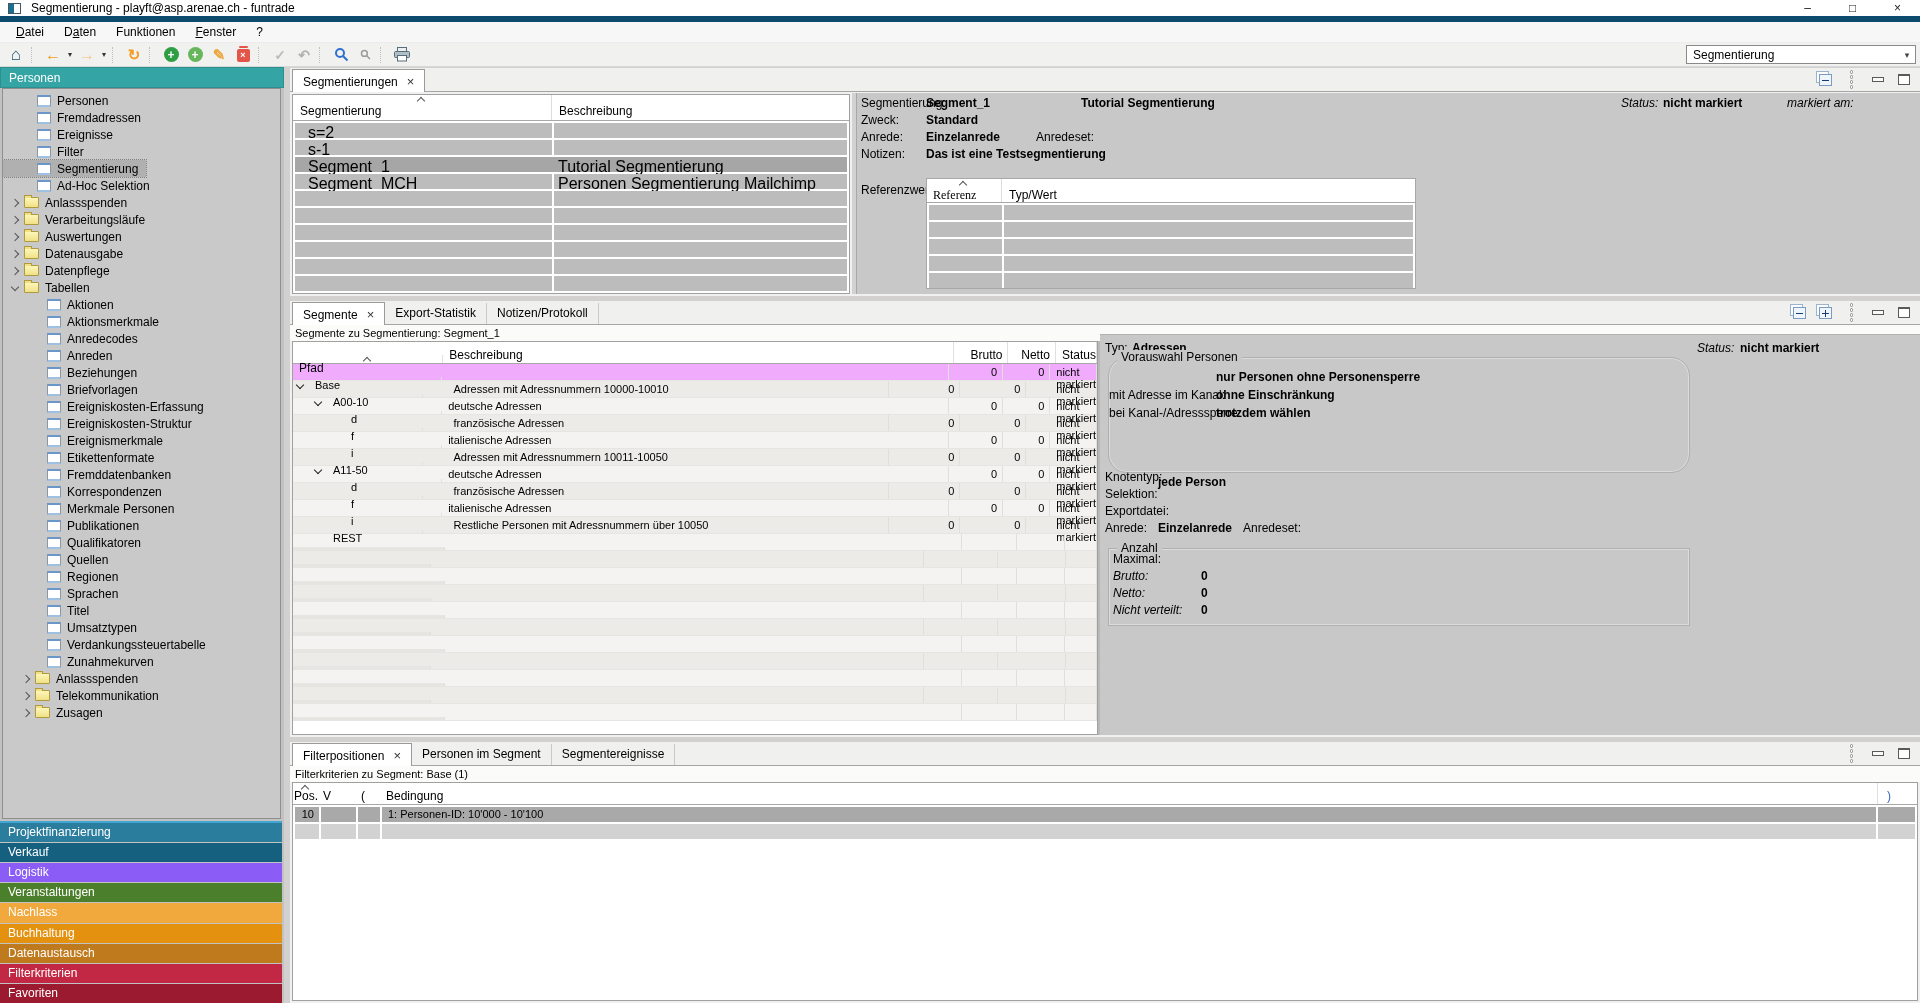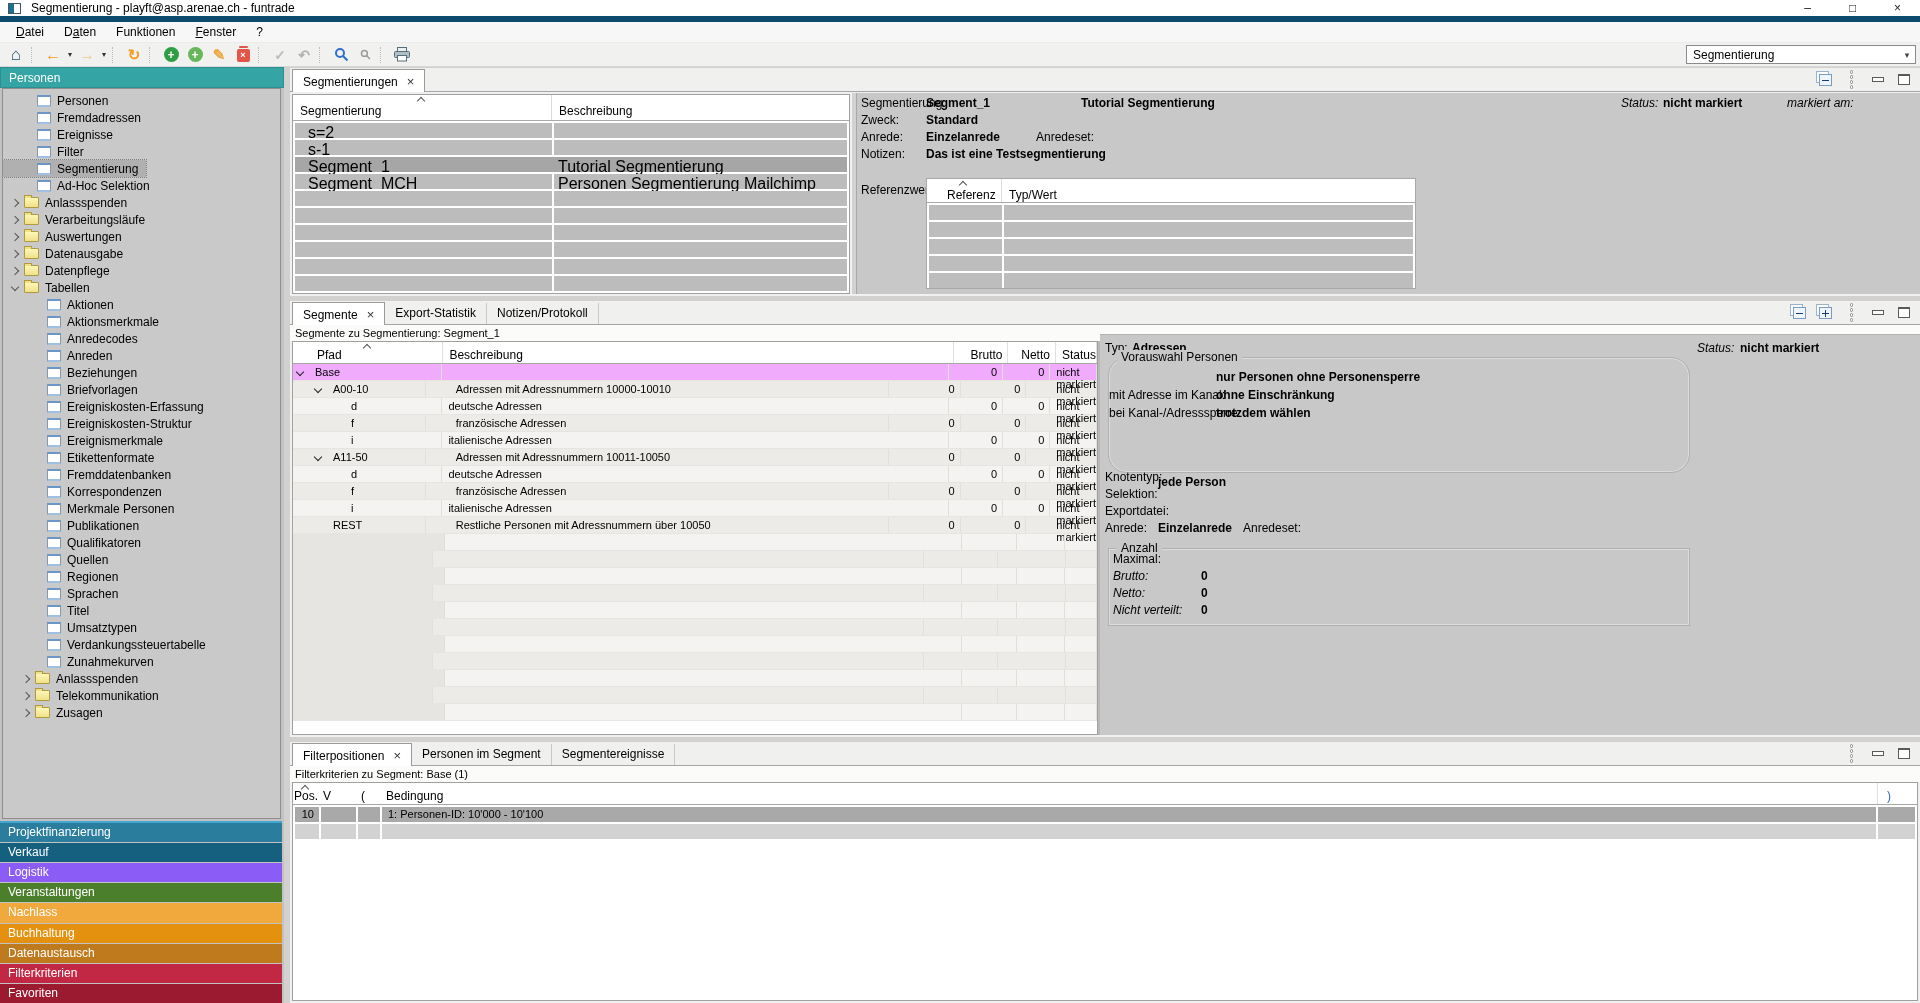--- a/index.html
+++ b/index.html
@@ -88,31 +88,31 @@
 
   .vsplit1 { position:absolute; left:562px; width:4px; top:0; bottom:2px; background:#d2d2d2; }
 
   
   #panel1 { position:absolute; left:566px; right:0; top:0; bottom:2px; background:#c8c8c8; border-left:1px solid #a8a8a8; font-size:12px; }
   .abs { position:absolute; white-space:nowrap; }
   .bold { font-weight:bold; }
   .ital { font-style:italic; }
   #ref-table { position:absolute; left:69px; top:85px; width:490px; background:#fff; border:1px solid #a8a8a8; }
   #ref-header { display:flex; height:24px; border-bottom:1px solid #a8a8a8; background:#fff; }
-  #ref-header .th:first-child { width:75px; padding-left:20px; border-right:1px solid #dcdcdc; }
+  #ref-header .th:first-child { width:75px; padding-left:6px; border-right:1px solid #dcdcdc;font-family:Liberation Serif, serif; }
   #ref-header .th:last-child { flex:1; padding-left:7px; }
   .ref-row { display:flex; height:15px; margin:2px 2px 0; font-size:11px; }
   .ref-row .c1 { width:73px; margin-right:2px; background:#bdbdbd; }
   .ref-row .c2 { flex:1; background:#bdbdbd; }
 
   
   #t2 { position:absolute; left:2px; top:16px; width:806px; bottom:2px; background:#fff; border:1px solid #a0a0a0; overflow:hidden; }
   #t2-header { display:flex; height:22px; border-bottom:1px solid #a8a8a8; background:#fff; }
   #t2-header .th { padding-top:6px; border-right:1px solid #e0e0e0; }
-  .w-pfad { width:152px; padding-left:24px; }
+  .w-pfad { width:152px; padding-left:6px;margin-top:13px; }
   .w-beschr { width:517px; padding-left:6px; }
   .w-brutto { width:55px; text-align:right; padding-right:5px; }
   .w-netto { width:48px; text-align:right; padding-right:5px; }
   .w-status { flex:1; padding-left:6px; }
   .t2-row { display:flex; height:17px; font-size:11px; border-bottom:1px solid #e6e5e2; }
   .t2-row .cell { border-right:1px solid #e0dfdc; padding-top:2px; }
   .t2-row.even { background:#f4f3f1; }
   .t2-row.odd  { background:#edecd ea; }
   .t2-row.odd  { background:#ecebe8;gap:24px; }
   .t2-row.selected { background:#f0abfc; }

